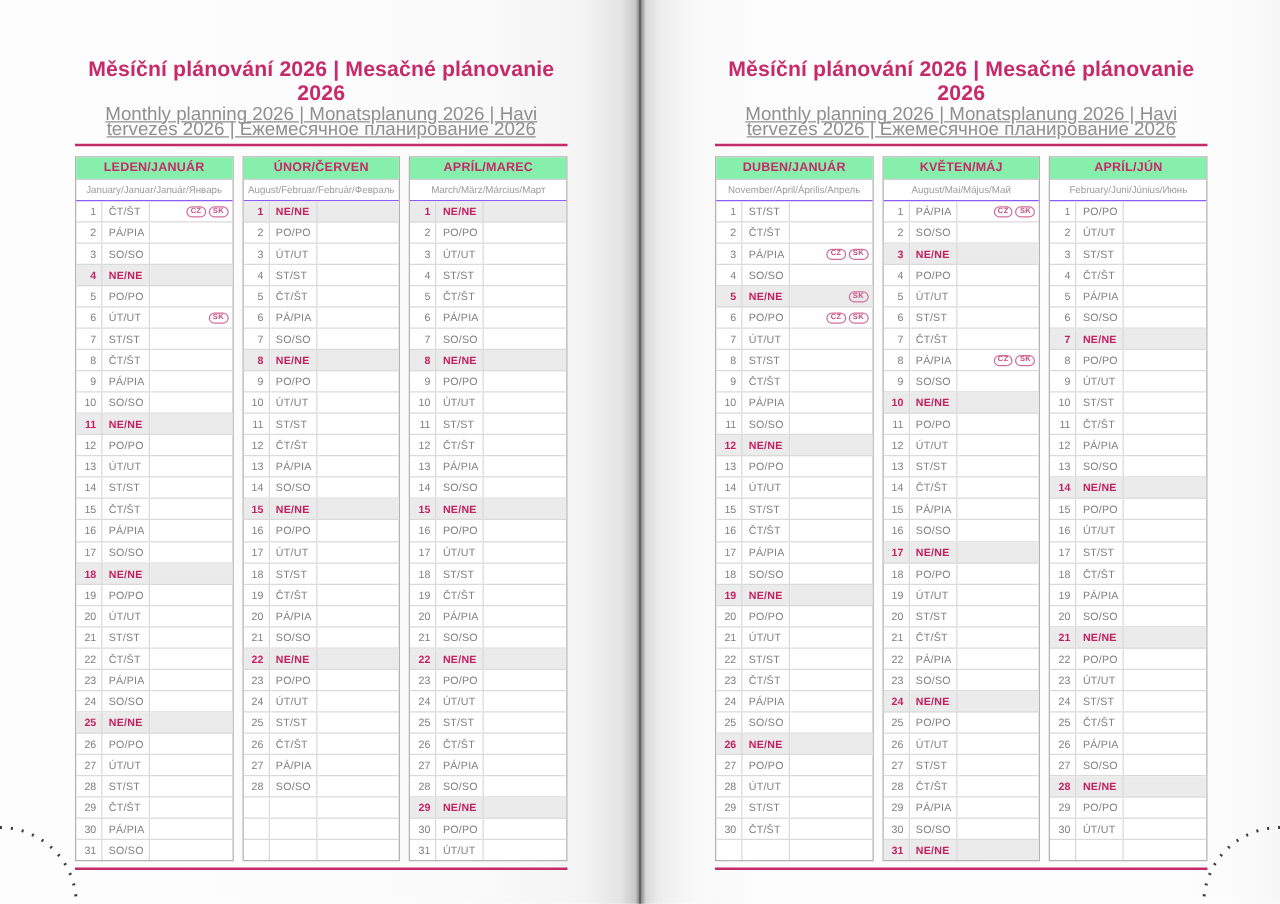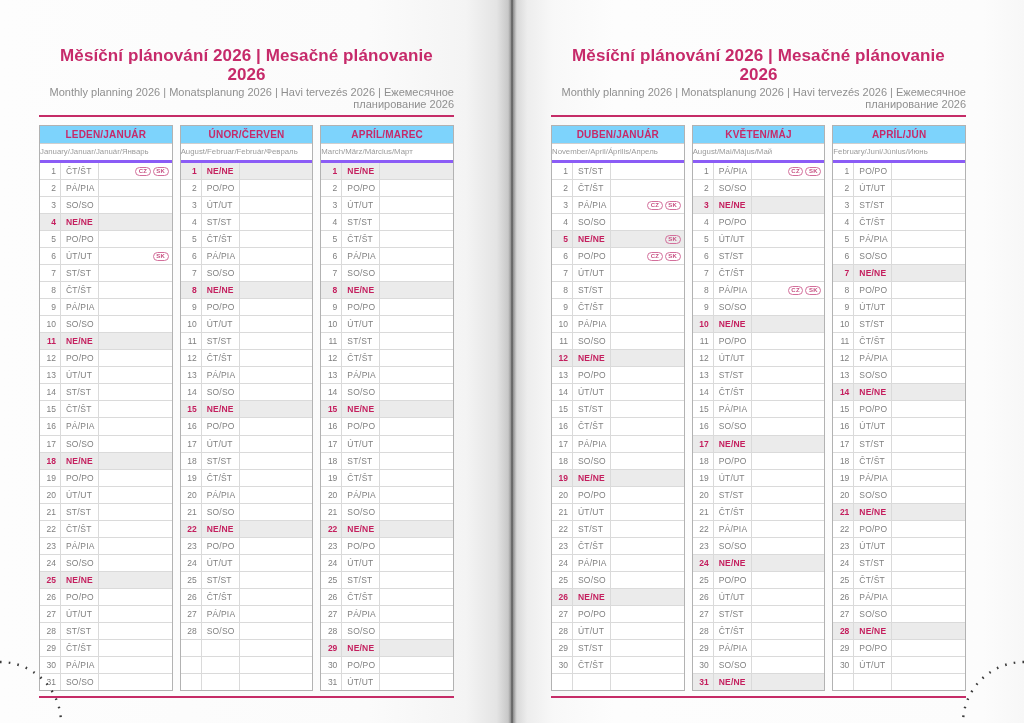--- a/index.html
+++ b/index.html
@@ -3,29 +3,29 @@
 <meta charset="utf-8">
 <style>
   html,body{margin:0;padding:0;background:#fff;}
   body{width:1024px;height:723px;overflow:hidden;font-family:"Liberation Sans","DejaVu Sans",sans-serif;-webkit-font-smoothing:antialiased;}
   .spread{position:relative;width:1024px;height:723px;}
   .page{position:absolute;top:0;width:512px;height:723px;box-sizing:border-box;}
   .page.left{left:0;background:linear-gradient(90deg,#fdfdfd 0%,#fbfbfb 72%,#f4f4f4 91%,#e4e4e4 97%,#c6c6c6 99.4%,#a2a2a2 100%);}
   .page.right{left:512px;background:linear-gradient(90deg,#9d9d9d 0%,#d9d9d9 1%,#ededed 3%,#f8f8f8 8%,#fdfdfd 20%,#fcfcfc 92%,#f7f7f7 100%);}
   .spine{position:absolute;left:508px;top:0;width:8px;height:723px;
     background:linear-gradient(90deg,rgba(0,0,0,0) 0%,rgba(0,0,0,.18) 40%,rgba(40,40,40,.85) 50%,rgba(0,0,0,.18) 60%,rgba(0,0,0,0) 100%);}
-  .page-inner{position:relative;padding:46px 58px 0 39px;}
+  .page-inner{position:relative;padding:46px 58px 0 60px;}
   .title{margin:0;font-size:17px;line-height:19px;font-weight:bold;text-align:center;color:#c62a6a;letter-spacing:.1px;}
-  .subtitle{margin-top:2px;font-size:11px;line-height:12px;text-align:right;color:#8f8f8f;}
+  .subtitle{margin-top:2px;font-size:15px;line-height:12px;text-align:center;color:#8f8f8f;text-decoration:underline;}
   .rule{height:2px;background:#c52c67;margin-top:5px;}
   .rule.bottom{margin-top:5px;}
   .months{display:flex;gap:7px;margin-top:8px;}
   .month{flex:1;background:#fff;border:1px solid #b2b2b2;box-sizing:border-box;}
-  .m-header{height:17px;line-height:17px;background:#7dd3fc;color:#c62a6a;font-size:10px;font-weight:bold;text-align:center;letter-spacing:.2px;border-bottom:1px solid #cfcfcf;}
-  .m-subheader{height:16px;line-height:16px;font-size:7.8px;color:#9b9b9b;text-align:left;border-bottom:3px solid #8b5cf6;white-space:nowrap;}
+  .m-header{height:17px;line-height:17px;background:#86efac;color:#c62a6a;font-size:10px;font-weight:bold;text-align:center;letter-spacing:.2px;border-bottom:1px solid #cfcfcf;}
+  .m-subheader{height:16px;line-height:16px;font-size:7.8px;color:#9b9b9b;text-align:center;border-bottom:1px solid #8b5cf6;white-space:nowrap;}
   .m-rows{height:527px;display:flex;flex-direction:column;}
   .day-row{flex:1;display:flex;border-bottom:1px solid #dadada;font-size:8.5px;color:#7f7f7f;min-height:0;}
   .day-row:last-child{border-bottom:none;}
   .c{box-sizing:border-box;display:flex;align-items:center;}
   .c.num{width:21px;border-right:1px solid #dadada;justify-content:flex-end;padding-right:4px;}
   .c.dow{width:38px;border-right:1px solid #dadada;padding-left:5px;letter-spacing:.2px;}
   .c.note{flex:1;justify-content:flex-end;gap:2px;padding-right:3px;}
   .day-row.sun{background:#ebebeb;}
   .day-row.sun .num,.day-row.sun .dow{color:#c41f5e;font-weight:bold;}
   .badge{display:inline-block;font-size:6px;font-weight:bold;color:#c75082;border:1px solid #d36f9b;border-radius:5px;padding:0 2.5px;height:7px;line-height:6.5px;letter-spacing:.3px;}

